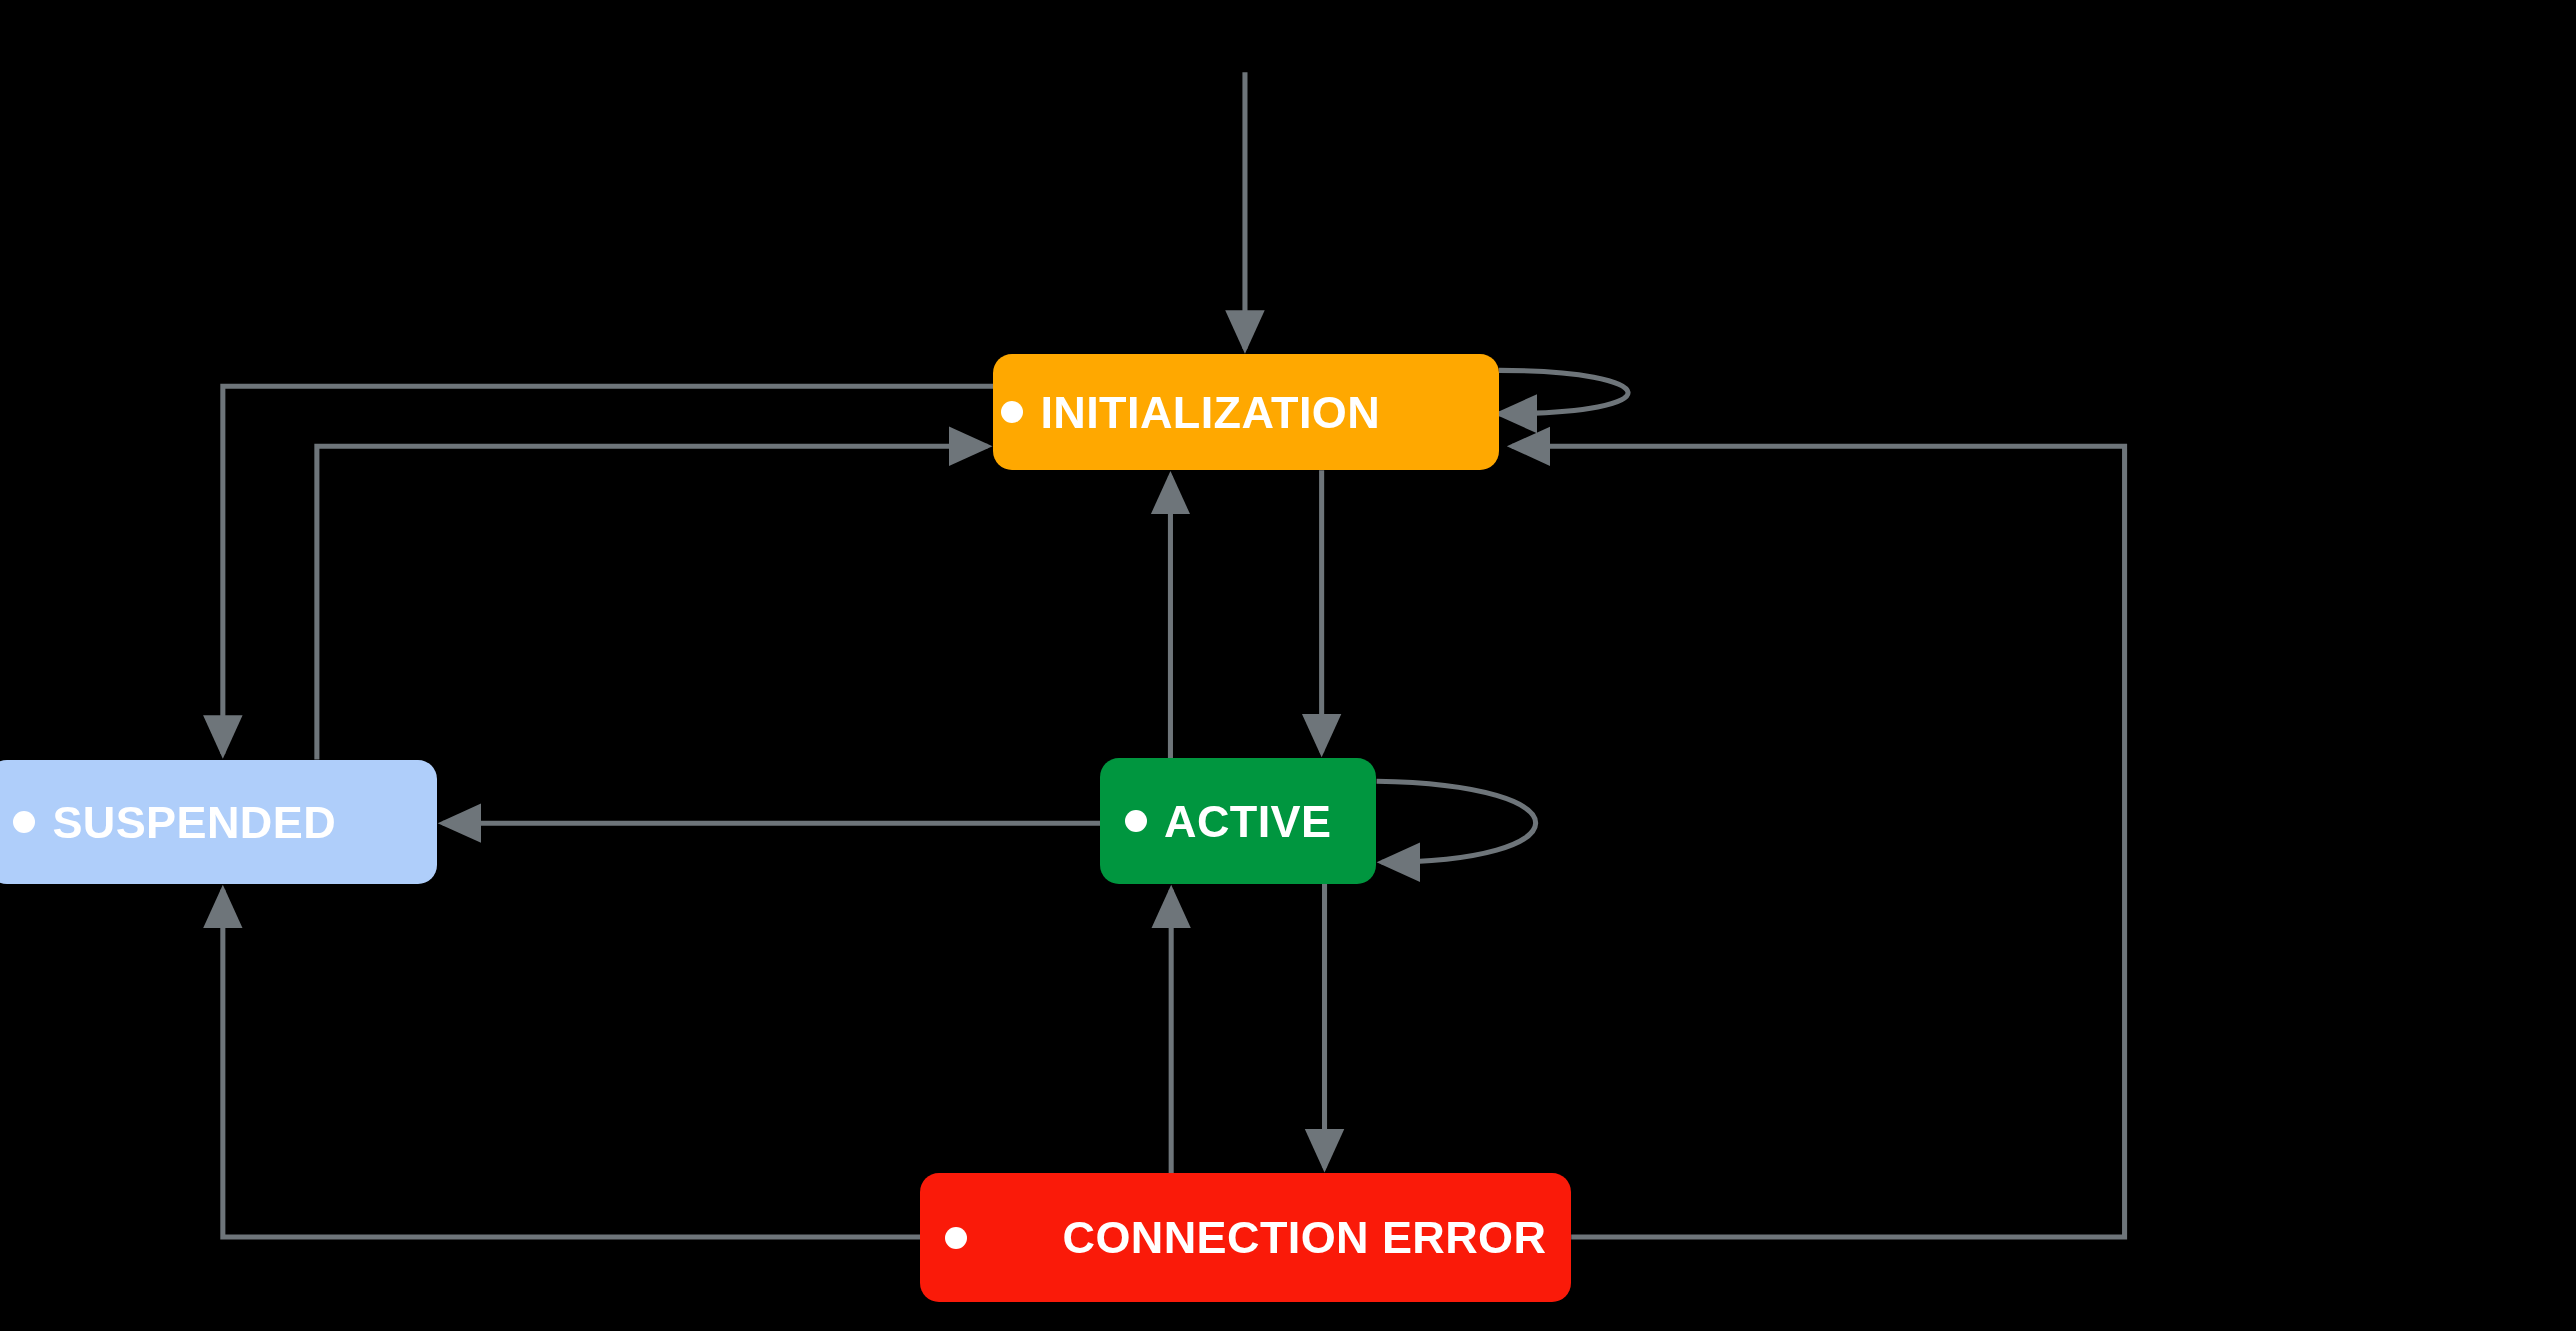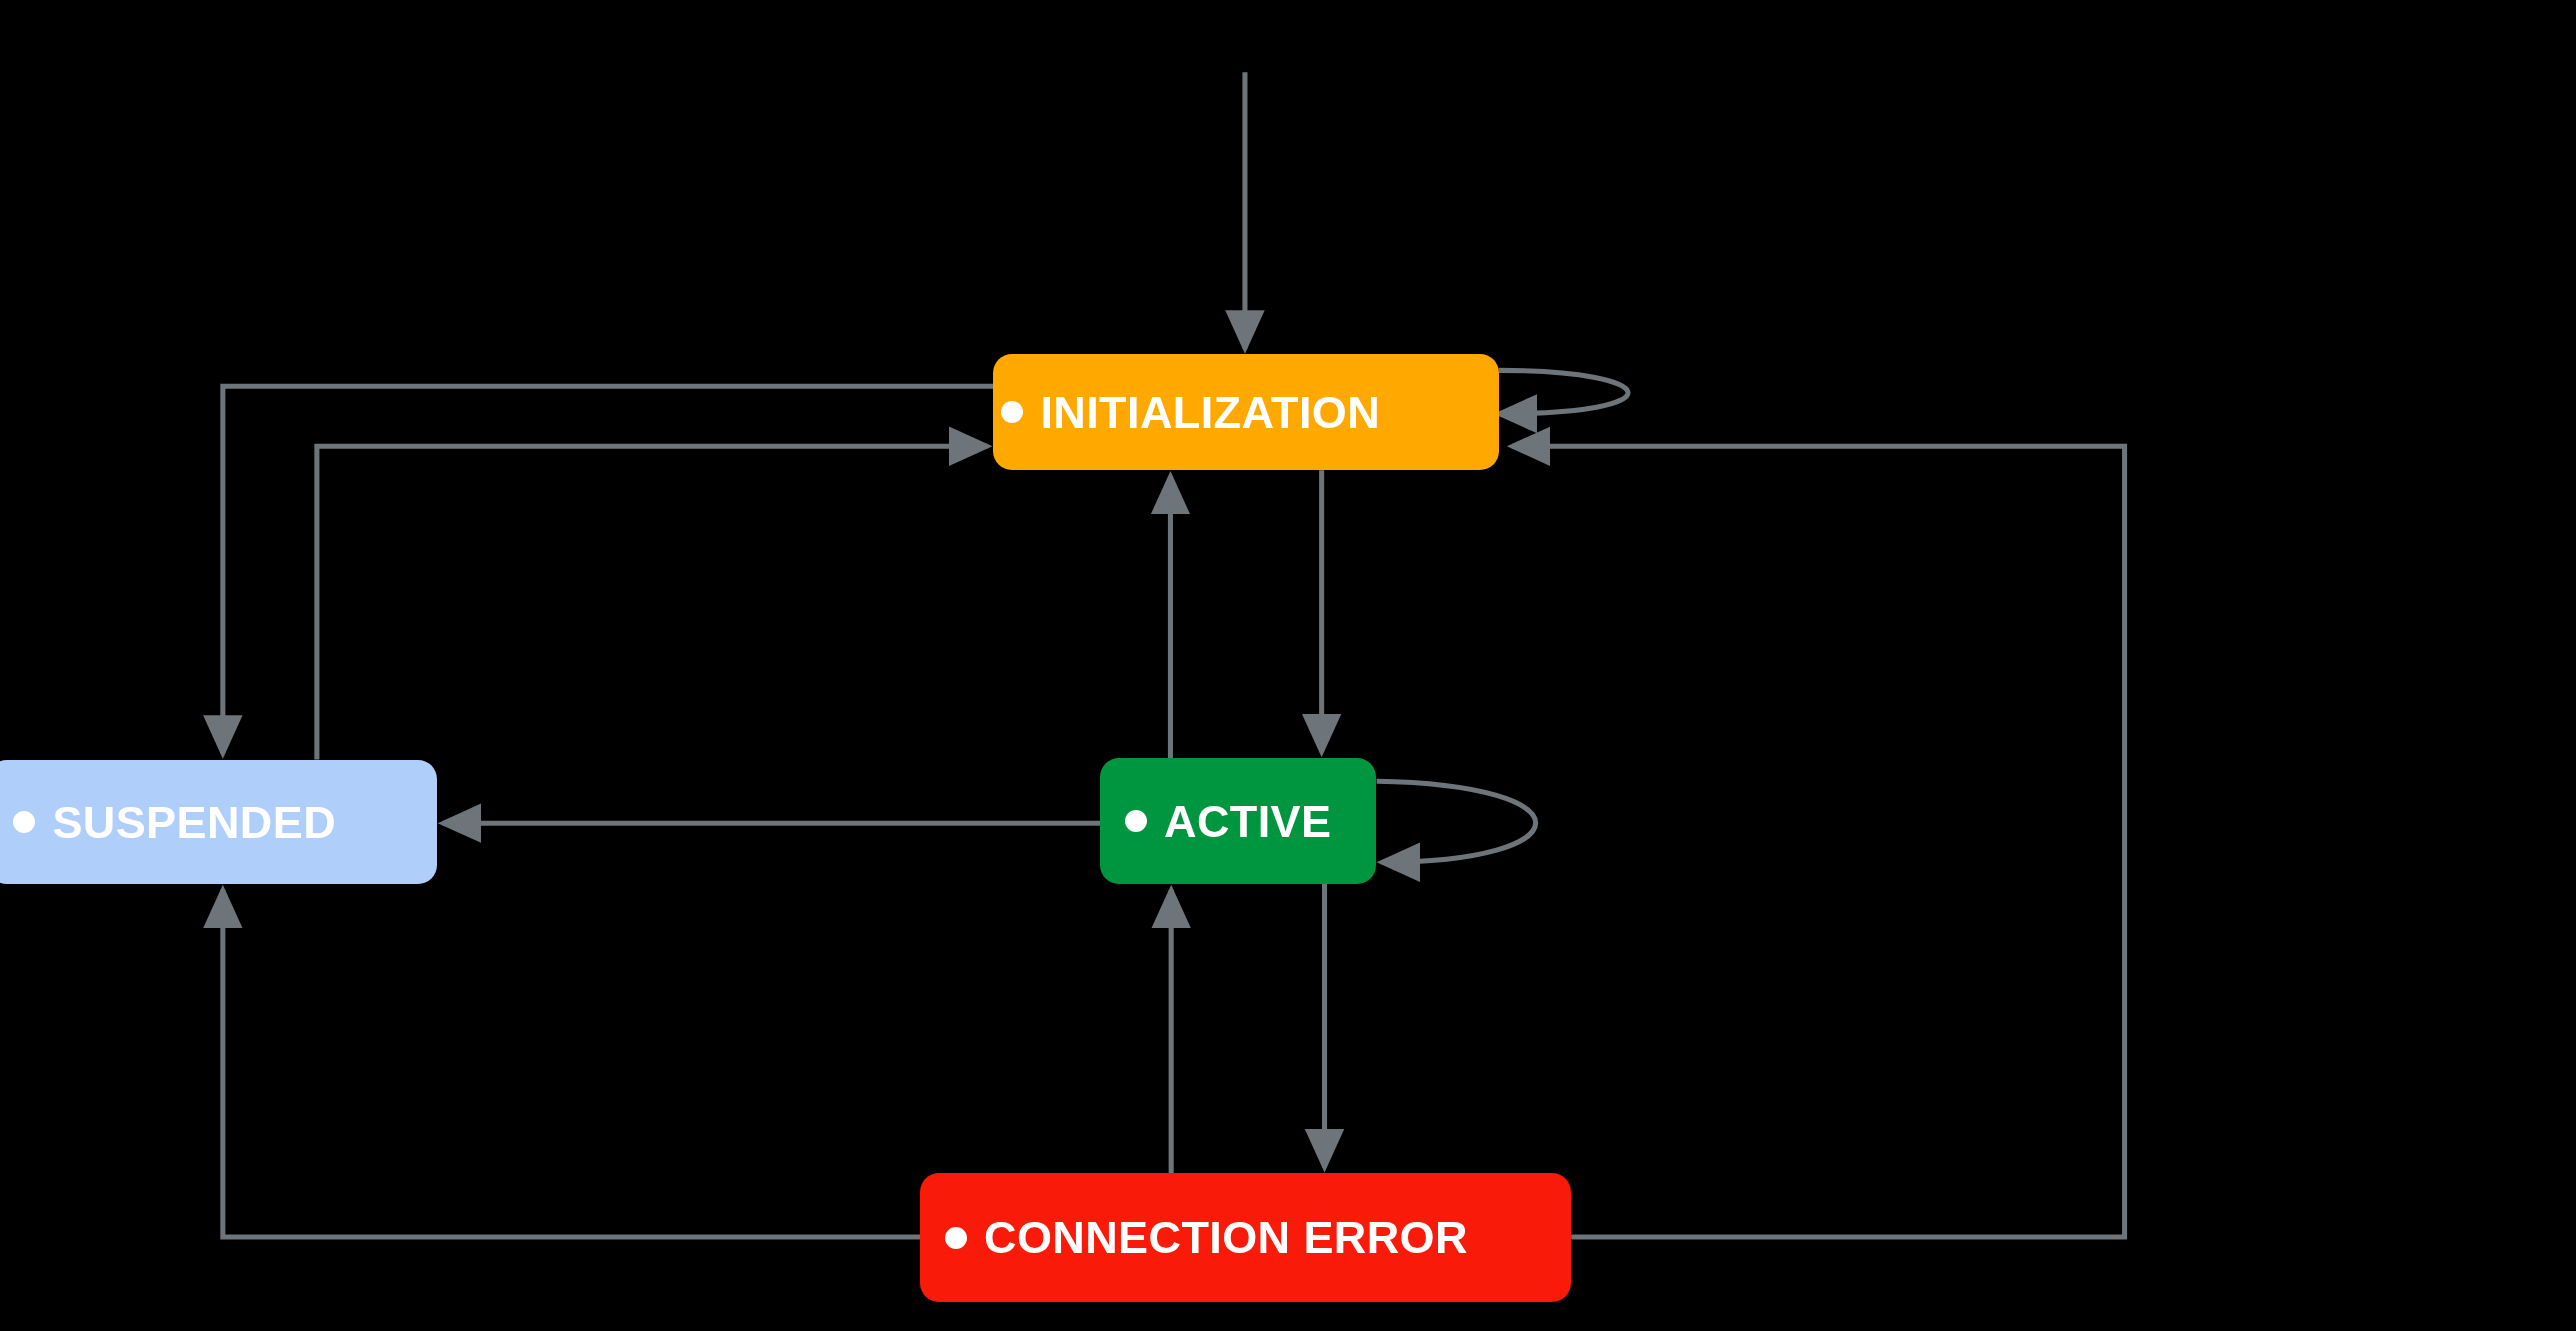--- a/index.html
+++ b/index.html
@@ -72,20 +72,21 @@
     height: 126px;
     background: #00963F;
     text-align: center;
   }
   #node-connection-error {
     left: 920px;
     top: 1173px;
     width: 651px;
     height: 129px;
     background: #FA1A09;
+    justify-content: space-between;
   }
 </style>
 </head>
 <body>
 
 <div id="stage">
 
   <svg id="edge-layer" viewBox="0 0 3561 1840" width="2576" height="1331" xmlns="http://www.w3.org/2000/svg">
     <defs>
       <marker id="arrow" markerWidth="9" markerHeight="9" refX="7.6" refY="4.5" orient="auto" markerUnits="strokeWidth">

